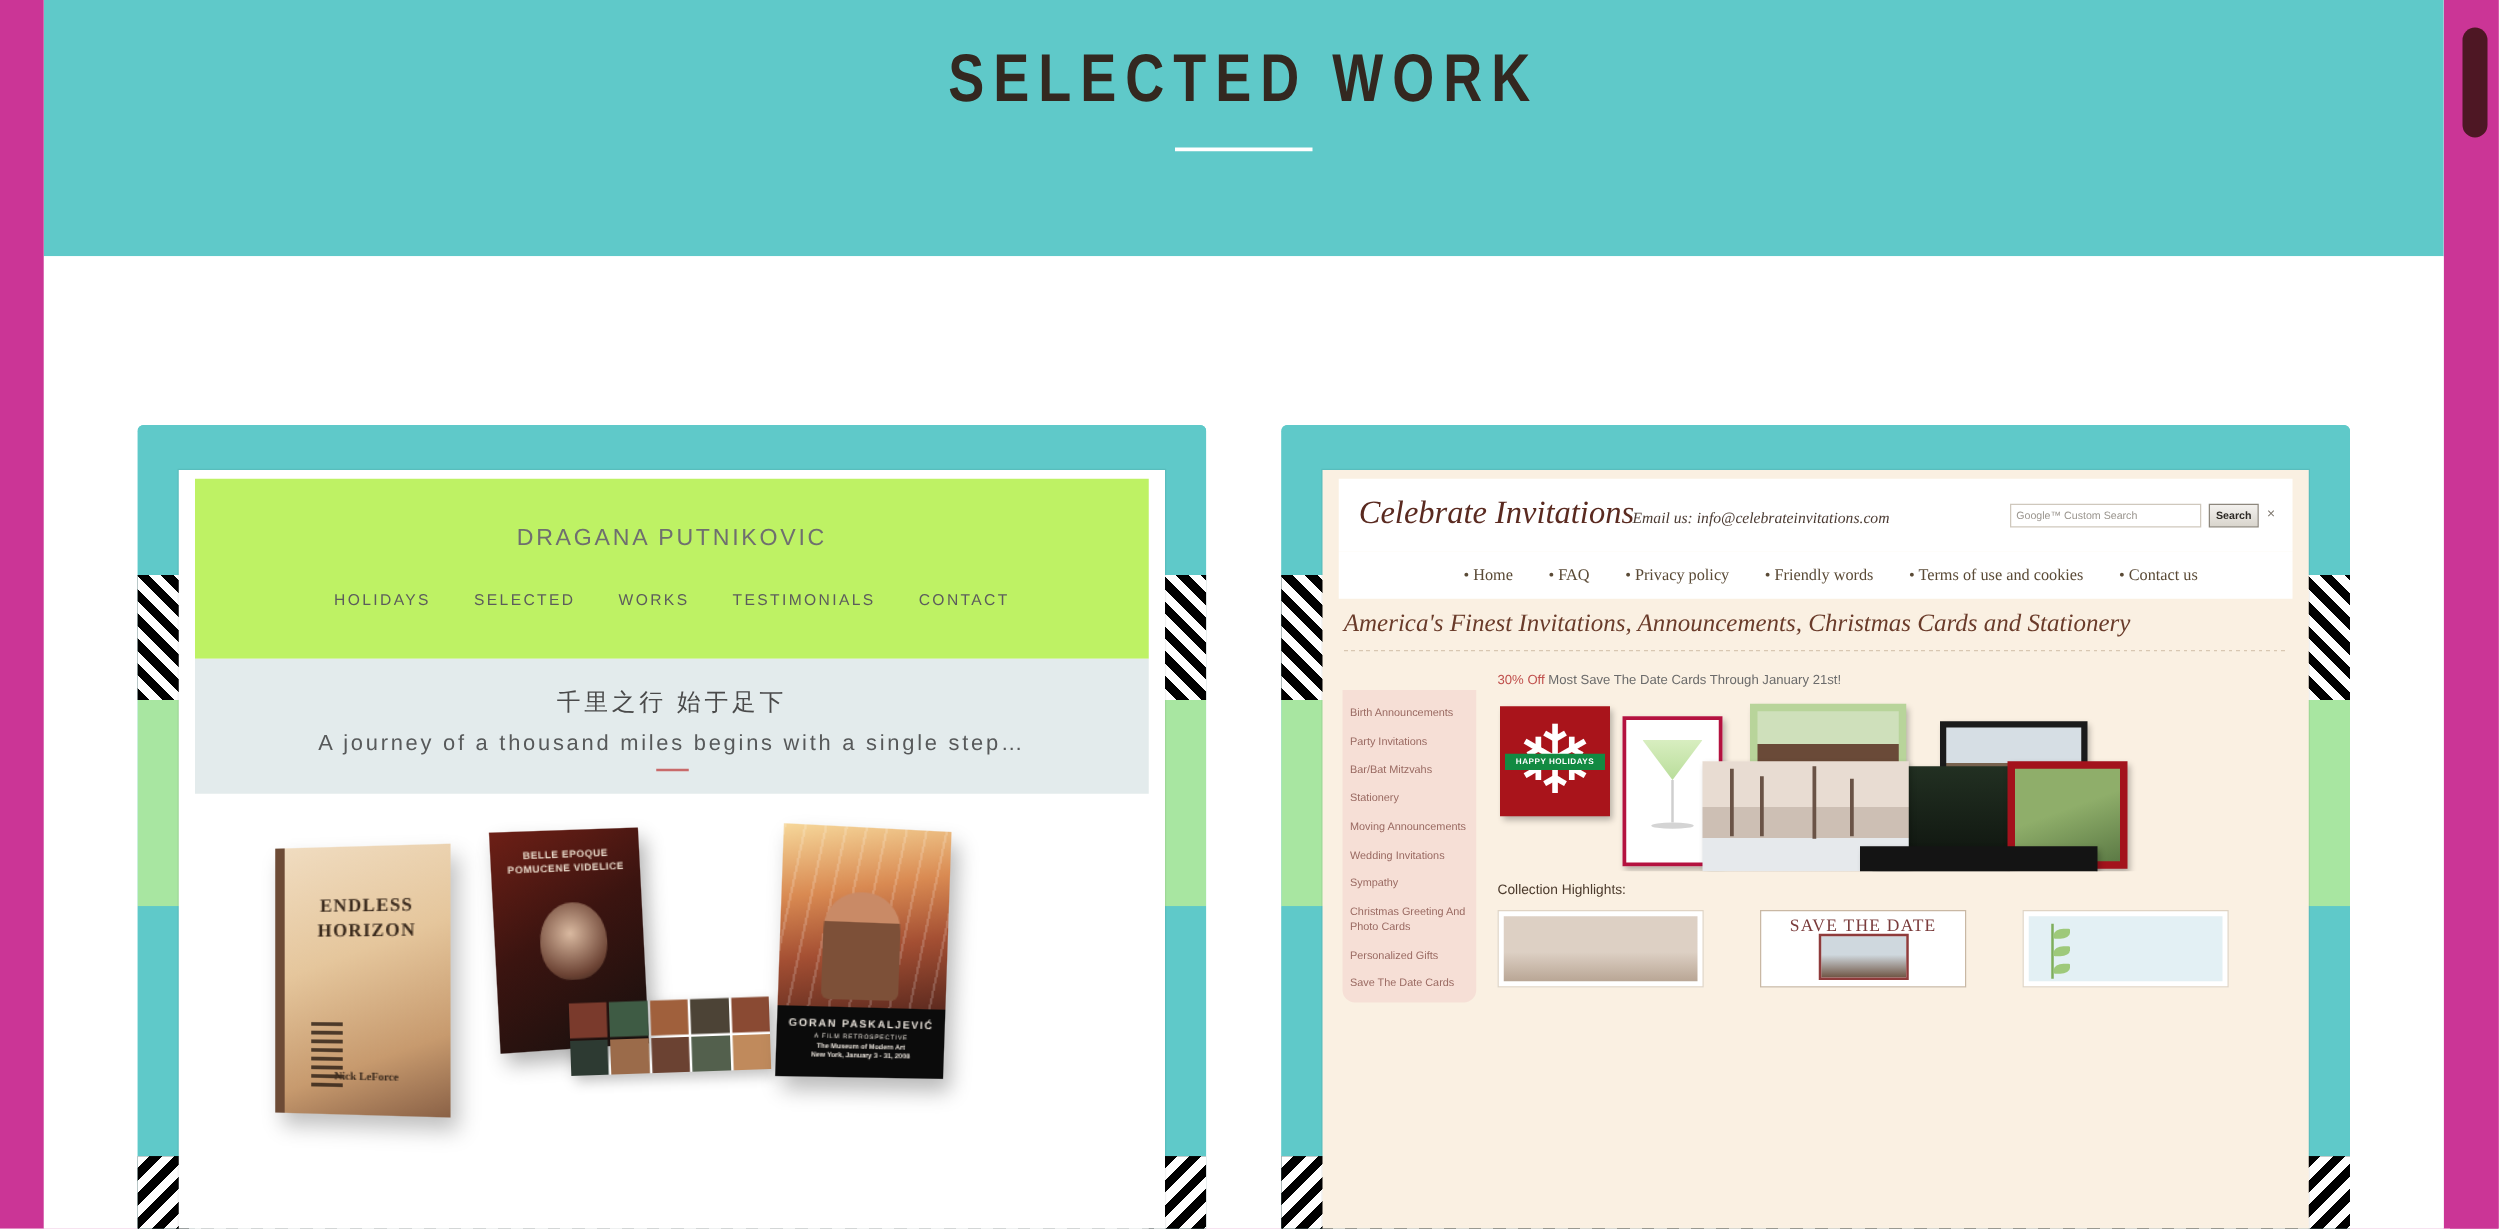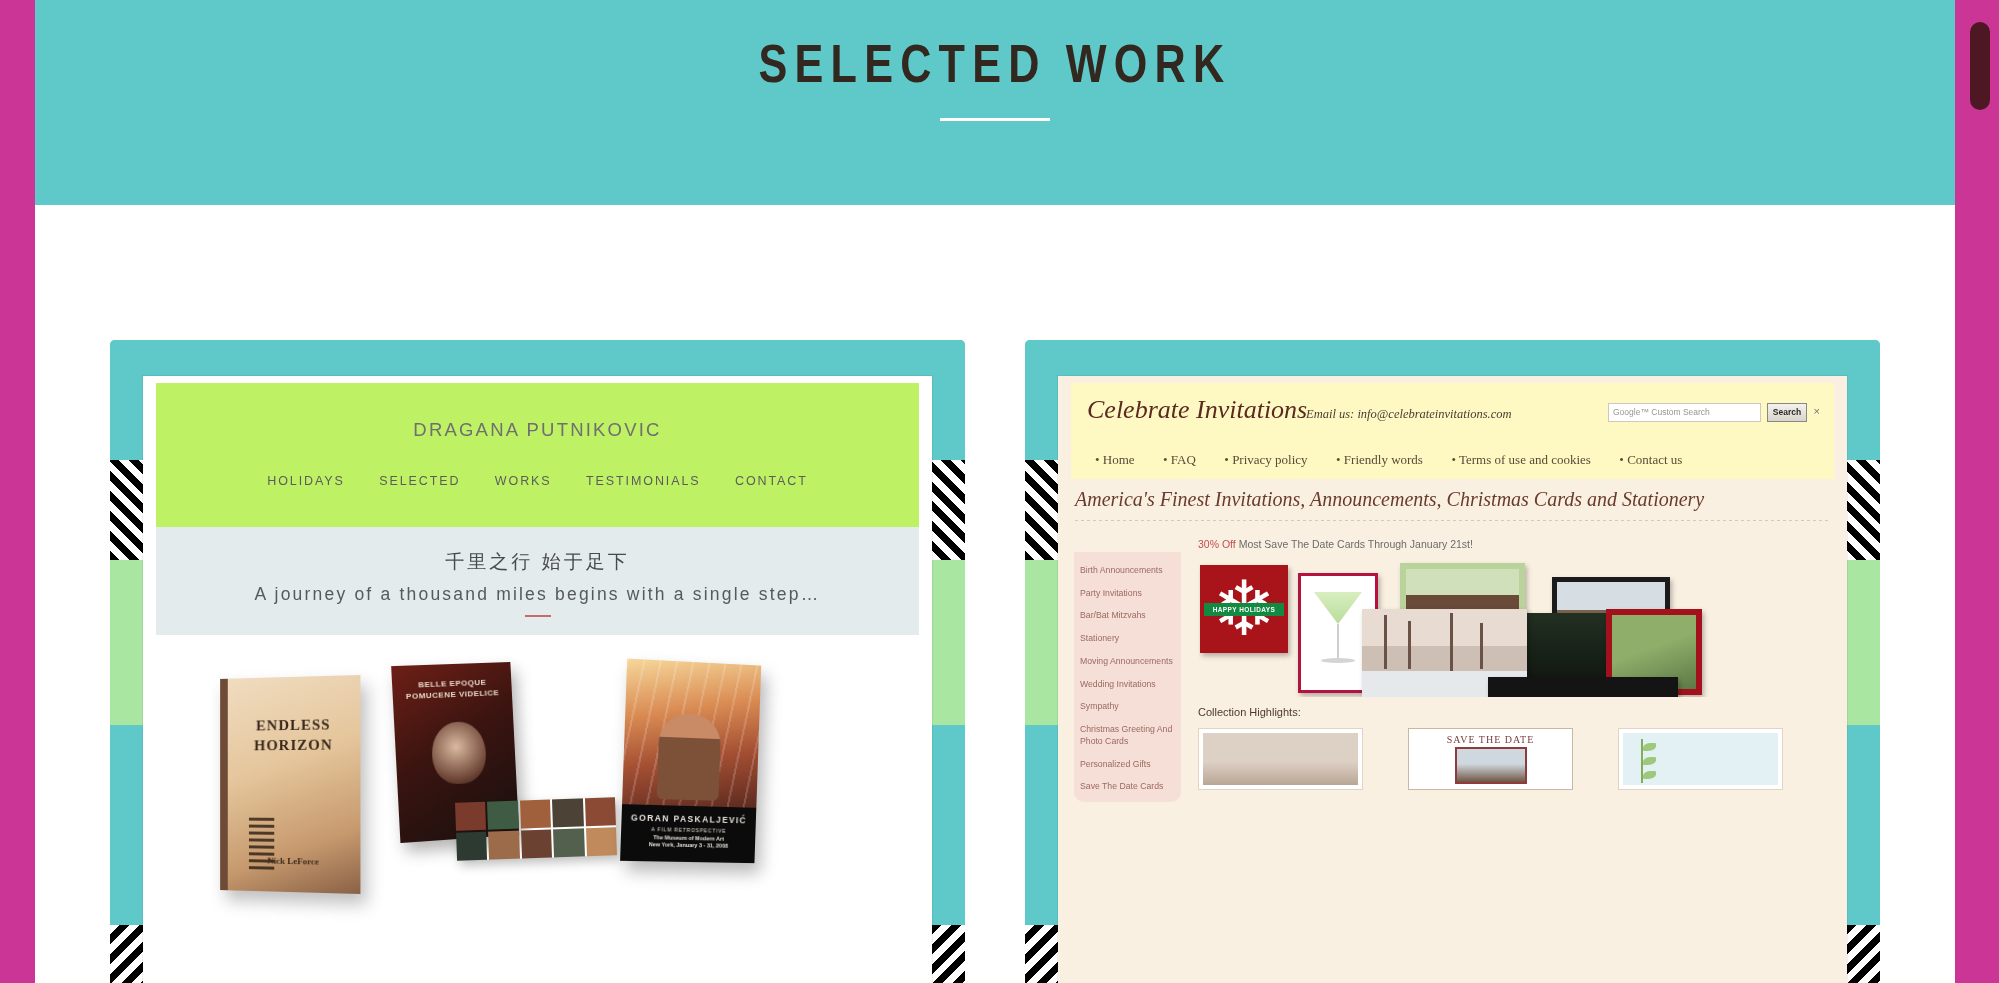--- a/index.html
+++ b/index.html
@@ -202,21 +202,21 @@
   }
   #book-goran .cap .g1 { font-size:8.5px; letter-spacing:1.4px; font-weight:700; }
   #book-goran .cap .g2 { font-size:5px; letter-spacing:.8px; margin-top:3px; }
   #book-goran .cap .g3 { font-size:5.5px; font-weight:700; margin-top:2px; }
   #book-goran .cap .g4 { font-size:5.5px; font-weight:700; margin-top:1px; }
 
   
   #mock-right { background:#FAF0E2; }
   #ci-topbar {
     position:absolute; left:13px; top:7px; width:763px; height:58px;
-    background:#fef9c3;
+    background:#ffffff;
   }
   #ci-logo {
     position:absolute; left:16px; top:12px;
     font-family:"Liberation Serif", serif;
     font-style:italic; font-size:26px; color:#5A2A20;
   }
   #ci-email {
     position:absolute; left:235px; top:24px;
     font-family:"Liberation Serif", serif; font-style:italic;
     font-size:12.5px; color:#4a3a32;
@@ -231,21 +231,21 @@
     position:absolute; right:27px; top:20px; width:40px; height:19px;
     background:linear-gradient(#f3f1ee,#d9d5cd);
     border:1px solid #8d877d; font-size:8.5px; font-weight:700;
     color:#2d2a26; text-align:center; line-height:17px;
   }
   #ci-search-x {
     position:absolute; right:14px; top:22px; font-size:11px; color:#7b746b;
   }
   #ci-nav {
     position:absolute; left:13px; top:65px; width:763px; height:38px;
-    background:#fef9c3; white-space:nowrap;
+    background:#ffffff; white-space:nowrap;text-align:center;
   }
   #ci-nav .ci-nav-item {
     display:inline-block; margin-left:24px; line-height:38px;
     font-family:"Liberation Serif", serif;
     font-size:13px; color:#5a4a36;
   }
   #ci-tagline {
     position:absolute; left:13px; top:112px; width:763px;
     font-family:"Liberation Serif", serif; font-style:italic;
     font-size:20px; color:#6A3B2A; padding-left:4px;
@@ -361,21 +361,21 @@
     border:1px solid #e0d4c4;
   }
   #thumb-1 { left:0; }
   #thumb-1 .inner {
     position:absolute; inset:4px;
     background:linear-gradient(180deg,#ddd0c4 0 55%,#b9a695 100%);
   }
   #thumb-2 { left:210px; border-color:#c9b8a4; }
   #thumb-2 .label {
     position:absolute; left:0; top:5px; width:100%; text-align:center;
-    font-family:"Liberation Serif", serif; font-size:10px;
+    font-family:"Liberation Serif", serif; font-size:14px;
     letter-spacing:1px; color:#7a3b3b;
   }
   #thumb-2 .inner {
     position:absolute; left:46px; top:18px; width:72px; bottom:5px;
     background:linear-gradient(180deg,#cfd8de 0 45%,#6f5544 100%);
     border:2px solid #8f3b3b;
   }
   #thumb-3 { left:420px; }
   #thumb-3 .inner {
     position:absolute; inset:4px;

